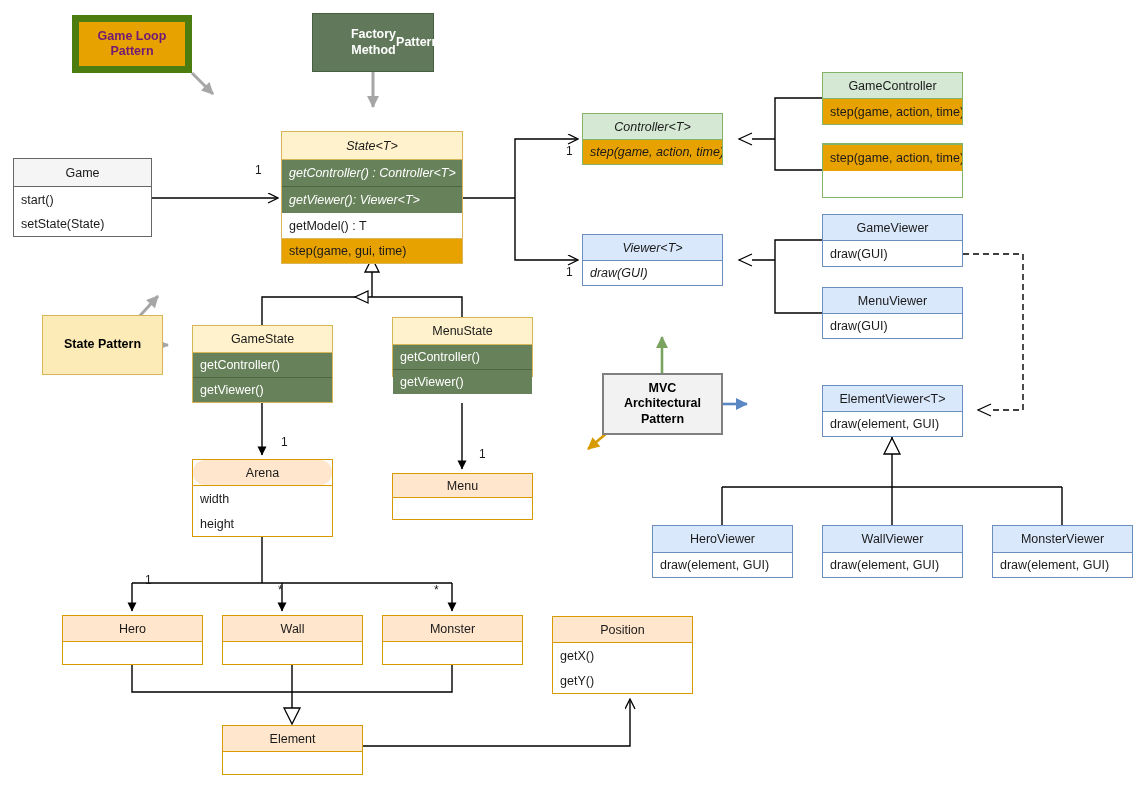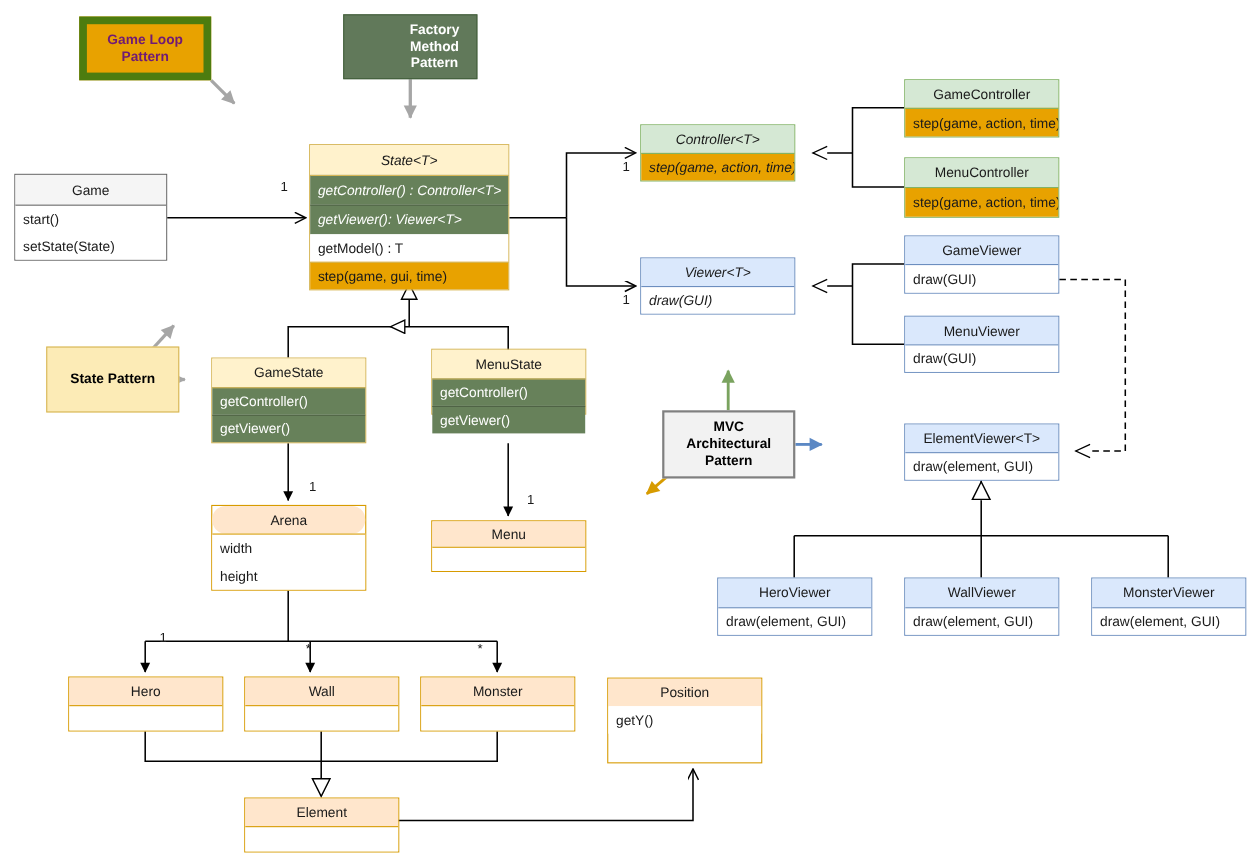--- a/index.html
+++ b/index.html
@@ -141,21 +141,21 @@
       <path d="M662,373 L662,337" stroke="#7aa35f" stroke-width="2.6" marker-end="url(#greenArrow)"></path>
       <path d="M723,404 L747,404" stroke="#5b88c4" stroke-width="2.6" marker-end="url(#blueArrow)"></path>
       <path d="M608,432 L588,449" stroke="#d79b00" stroke-width="2.6" marker-end="url(#orangeArrow)"></path>
     </g>
   </svg>
 
   <div class="note n-orange" style="left:72px;top:15px;width:120px;height:58px;">
     <span>Game Loop Pattern</span>
   </div>
 
-  <div class="note n-green" style="left:312px;top:13px;width:122px;height:59px;flex-direction:column;padding-left:44px;">
+  <div class="note n-green" style="left:312px;top:13px;width:122px;height:59px;flex-direction:row;padding-left:44px;">
     <span>Factory Method</span>
     <span>Pattern</span>
   </div>
 
   <div class="note n-cream" style="left:22px;top:315px;width:121px;height:60px;margin-left:20px;">
     <span>State Pattern</span>
   </div>
 
   <div class="note n-grey" style="left:602px;top:373px;width:121px;height:62px;flex-direction:column;">
     <span>MVC</span>
@@ -186,21 +186,20 @@
     <div class="row hdr ital" style="height:25px;">Viewer&lt;T&gt;</div>
     <div class="row mem ital" style="height:25px;border-top:1px solid #6c8ebf;">draw(GUI)</div>
   </div>
 
   <div class="cls v-green" style="left:822px;top:72px;width:141px;height:53px;">
     <div class="row hdr" style="height:25px;">GameController</div>
     <div class="row mem fill-orange" style="height:26px;border-top:1px solid #82b366;">step(game, action, time)</div>
   </div>
 
   <div class="cls v-green" style="left:822px;top:143px;width:141px;height:55px;">
-    <div class="row hdr" style="height:26px;">MenuController</div>
     <div class="row mem fill-orange" style="height:27px;border-top:1px solid #82b366;">step(game, action, time)</div>
   </div>
 
   <div class="cls v-blue" style="left:822px;top:214px;width:141px;height:53px;">
     <div class="row hdr" style="height:25px;">GameViewer</div>
     <div class="row mem" style="height:26px;border-top:1px solid #6c8ebf;">draw(GUI)</div>
   </div>
 
   <div class="cls v-blue" style="left:822px;top:287px;width:141px;height:52px;">
     <div class="row hdr" style="height:25px;">MenuViewer</div>
@@ -245,20 +244,21 @@
     <div class="row mem" style="height:23px;border-top:1px solid #d79b00;"></div>
   </div>
 
   <div class="cls v-peach" style="left:222px;top:725px;width:141px;height:50px;">
     <div class="row hdr" style="height:25px;">Element</div>
     <div class="row mem" style="height:23px;border-top:1px solid #d79b00;"></div>
   </div>
 
   <div class="cls v-peach" style="left:552px;top:616px;width:141px;height:78px;">
     <div class="row hdr" style="height:25px;">Position</div>
+    <div class="row mem" style="height:26px;border-top:1px solid #d79b00;">getX()</div>
     <div class="row mem" style="height:25px;">getY()</div>
   </div>
 
   <div class="cls v-blue" style="left:822px;top:385px;width:141px;height:52px;">
     <div class="row hdr" style="height:25px;">ElementViewer&lt;T&gt;</div>
     <div class="row mem" style="height:25px;border-top:1px solid #6c8ebf;">draw(element, GUI)</div>
   </div>
 
   <div class="cls v-blue" style="left:652px;top:525px;width:141px;height:53px;">
     <div class="row hdr" style="height:26px;">HeroViewer</div>

